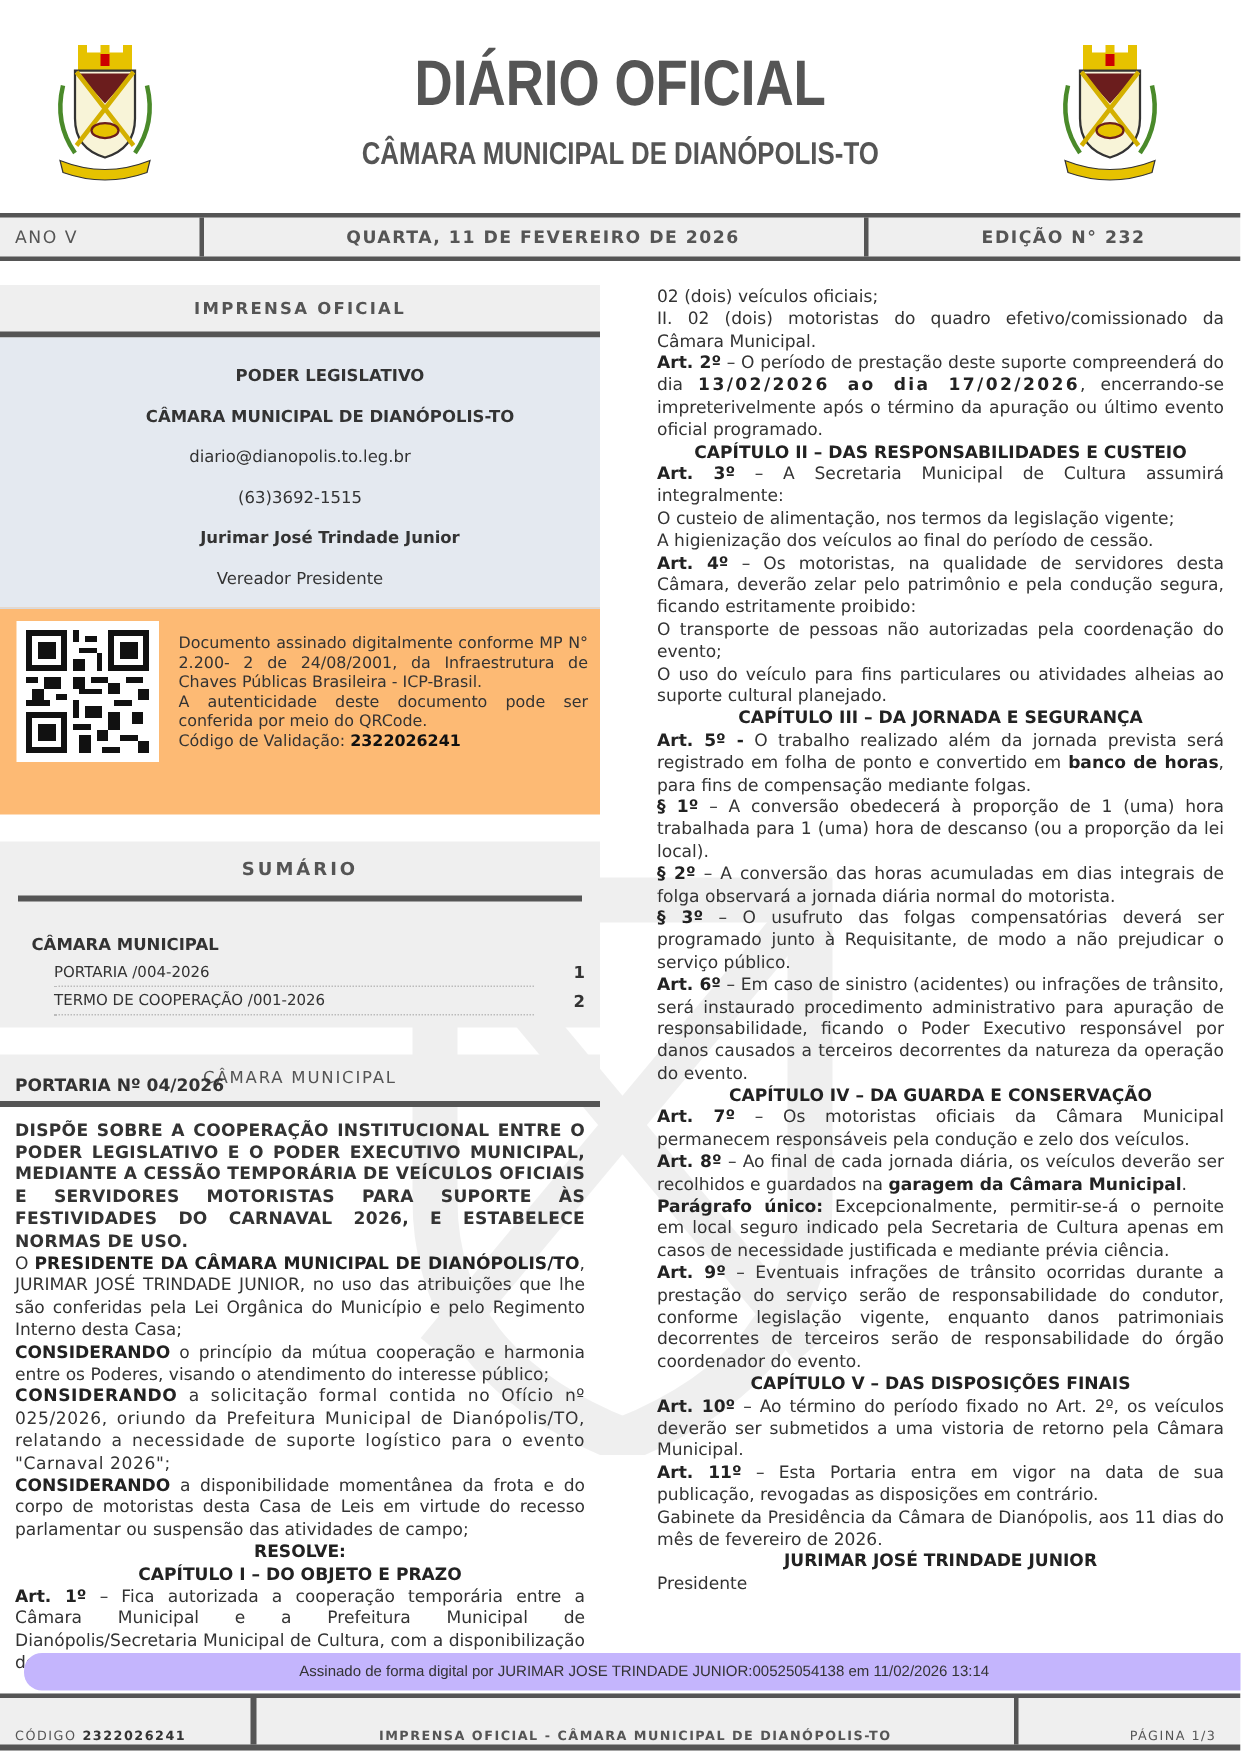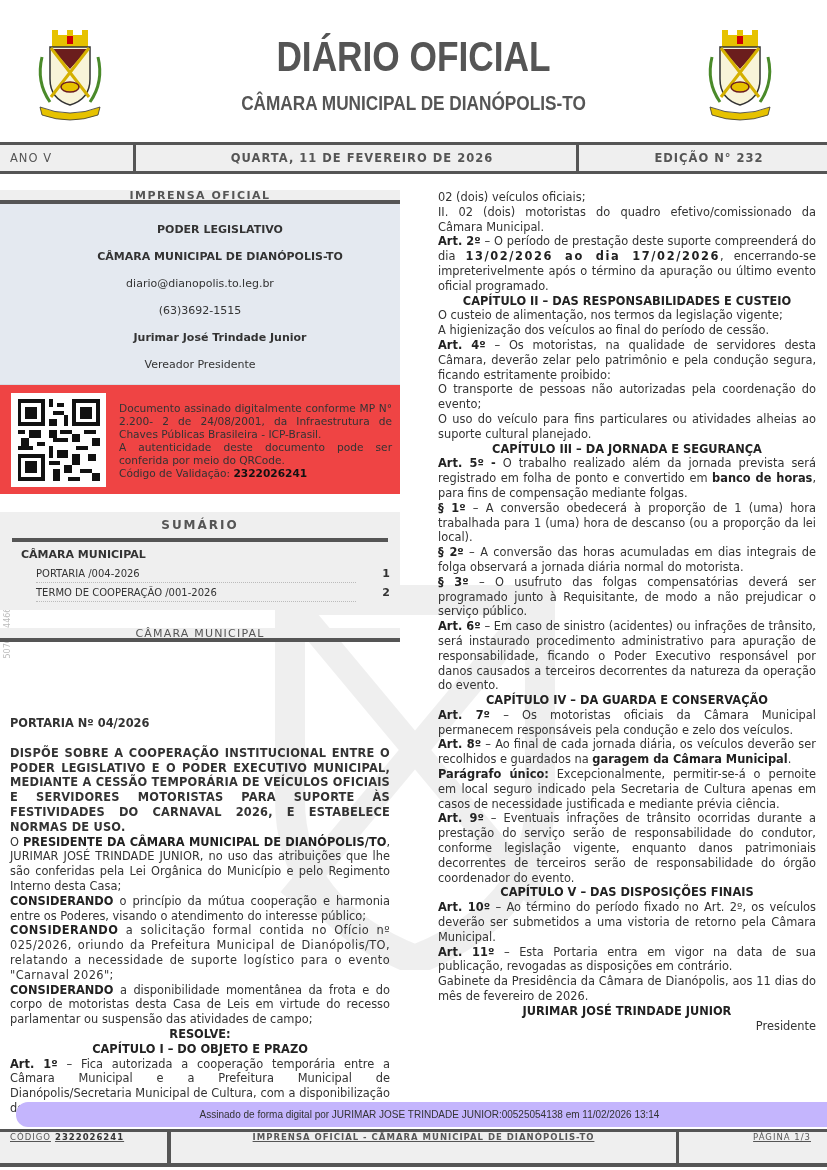--- a/index.html
+++ b/index.html
@@ -20,34 +20,34 @@
 
   .infobar { position: absolute; left: 0; top: 142px; width: 827px; height: 32px;
     border-top: 3px solid #555; border-bottom: 3px solid #555; background: #efefef; display: flex; gap: 12px; }
   .infobar .cell { height: 100%; display: flex; align-items: center; font-size: 11.5px; color: #555; letter-spacing: 1px; }
   .infobar .c1 { width: 136px; padding-left: 10px; border-right: 3px solid #555; }
   .infobar .c2 { width: 431px; justify-content: center; font-weight: bold; border-right: 3px solid #555; }
   .infobar .c3 { flex: 1; justify-content: center; font-weight: bold; }
 
   
   .leftcol { position: absolute; left: 0; top: 190px; width: 400px; }
-  .sec-head { height: 14px; background: #efefef; border-bottom: 4px solid #555;
+  .sec-head { height: 35px; background: #efefef; border-bottom: 4px solid #555;
     display: flex; align-items: center; justify-content: center; font-size: 11px; font-weight: bold; color: #555; letter-spacing: 1.5px; }
   .sec-head.light { font-weight: normal; letter-spacing: 1.2px; }
   .imprensa-body { background: #e4e9f0; padding: 12px 0 6px 0; text-align: center; font-size: 11px; color: #333; }
   .imprensa-body p { line-height: 27px; }
   .imprensa-body .b { font-weight: bold; padding-left: 40px; }
-  .qrbox { background: #ef4444; border-top: 1px solid #d5dae2; margin-top: 0; height: 110px; position: relative; }
+  .qrbox { background: #fdba74; border-top: 1px solid #d5dae2; margin-top: 0; height: 138px; position: relative; }
   .qr { position: absolute; left: 11px; top: 8px; width: 95px; height: 94px; background: #fff; padding: 6px; }
   .qr svg { width: 83px; height: 82px; display: block; }
   .qrtext { position: absolute; left: 119px; top: 17px; width: 273px; font-size: 10.6px; line-height: 13px; color: #333; text-align: justify; }
   .qrtext b { color: #111; }
 
   .sumario { margin-top: 18px; background: #efefef; padding-bottom: 8px; }
-  .sumario .sec-head { border-bottom-width: 4px; margin: 0 12px; background: transparent; height: 30px; font-size: 12px; letter-spacing: 2px; }
+  .sumario .sec-head { border-bottom-width: 4px; margin: 16px 12px; background: transparent; height: 40px; font-size: 12px; letter-spacing: 2px; }
   .sum-cat { font-size: 11px; font-weight: bold; color: #333; padding: 6px 0 0 21px; height: 22px; }
   .sum-row { display: flex; justify-content: space-between; margin: 0 10px 0 36px; height: 19px; align-items: center;
     font-size: 10px; color: #333; }
   .sum-row .lbl { flex: 1; border-bottom: 1px dotted #bbb; height: 19px; display: flex; align-items: center; margin-right: 26px; }
   .sum-row .pg { font-weight: bold; font-size: 11px; }
 
   .camara-head { margin-top: 18px; }
 
   .side-code { position: absolute; left: 1px; top: 560px; width: 10px; height: 100px; }
   .side-code span { position: absolute; left: -44px; top: 44px; transform: rotate(-90deg); font-size: 8px; color: #bbb; white-space: nowrap; width: 100px; }
@@ -62,21 +62,21 @@
   .rightbody { position: absolute; left: 438px; top: 190px; width: 378px; }
 
   
   .watermark { position: absolute; left: 250px; top: 540px; width: 330px; height: 430px; opacity: 0.06; }
 
   
   .signbar { position: absolute; left: 16px; top: 1102px; width: 827px; height: 25px; background: #c4b5fd;
     display: flex; align-items: center; justify-content: center; font-family: "Liberation Sans", sans-serif; font-size: 10px; color: #333; border-radius: 12px; }
   .footbar { position: absolute; left: 0; top: 1129px; width: 827px; height: 38px;
     border-top: 3px solid #555; border-bottom: 4px solid #555; background: #efefef; display: flex; }
-  .footbar .cell { height: 100%; display: flex; align-items: flex-start; font-size: 8.5px; color: #555; letter-spacing: 1px; text-decoration: underline; }
+  .footbar .cell { height: 100%; display: flex; align-items: flex-end; font-size: 8.5px; color: #555; letter-spacing: 1px; }
   .footbar .f1 { width: 171px; padding-left: 10px; border-right: 4px solid #555; }
   .footbar .f1 b { color: #333; margin-left: 4px; }
   .footbar .f2 { width: 508px; justify-content: center; font-weight: bold; border-right: 3px solid #555; }
   .footbar .f3 { flex: 1; justify-content: flex-end; padding-right: 16px; }
 </style>
 </head>
 <body>
 
 <div class="masthead">
   <svg class="crest left" viewBox="0 0 80 96">
@@ -213,20 +213,21 @@
   <p class="center">RESOLVE:</p>
   <p class="center">CAPÍTULO I – DO OBJETO E PRAZO</p>
   <p><b>Art. 1º</b><span> – Fica autorizada a cooperação temporária entre a Câmara Municipal e a Prefeitura Municipal de Dianópolis/Secretaria Municipal de Cultura, com a disponibilização de:</span></p>
 </div>
 
 <div class="body-text rightbody">
   <p>02 (dois) veículos oficiais;</p>
   <p>II. 02 (dois) motoristas do quadro efetivo/comissionado da Câmara Municipal.</p>
   <p><b>Art. 2º</b><span> – O período de prestação deste suporte compreenderá do dia </span><b style="letter-spacing:1.6px">13/02/2026 ao dia 17/02/2026</b><span>, encerrando-se impreterivelmente após o término da apuração ou último evento oficial programado.</span></p>
   <p class="center">CAPÍTULO II – DAS RESPONSABILIDADES E CUSTEIO</p>
+  <p><b>Art. 3º</b><span> – A Secretaria Municipal de Cultura assumirá integralmente:</span></p>
   <p>O custeio de alimentação, nos termos da legislação vigente;</p>
   <p>A higienização dos veículos ao final do período de cessão.</p>
   <p><b>Art. 4º</b><span> – Os motoristas, na qualidade de servidores desta Câmara, deverão zelar pelo patrimônio e pela condução segura, ficando estritamente  proibido:</span></p>
   <p>O transporte de pessoas não autorizadas pela coordenação do evento;</p>
   <p>O uso do veículo para fins particulares ou atividades alheias ao suporte cultural planejado.</p>
   <p class="center">CAPÍTULO III – DA JORNADA E SEGURANÇA</p>
   <p><b>Art. 5º -</b><span> O trabalho realizado além da jornada prevista será registrado em folha de ponto e convertido em </span><b>banco de horas</b><span>, para fins de compensação mediante folgas.</span></p>
   <p><b>§ 1º</b><span> – A conversão obedecerá à proporção de 1 (uma) hora trabalhada para 1 (uma) hora de descanso (ou a proporção da lei local).</span></p>
   <p><b>§ 2º</b><span> – A conversão das horas acumuladas em dias integrais de folga observará a jornada diária normal do motorista.</span></p>
   <p><b>§ 3º</b><span> – O usufruto das folgas compensatórias deverá ser programado junto à Requisitante, de modo a não prejudicar o serviço público.</span></p>
@@ -234,21 +235,21 @@
   <p class="center">CAPÍTULO IV – DA GUARDA E CONSERVAÇÃO</p>
   <p><b>Art. 7º</b><span> – Os motoristas oficiais da Câmara Municipal permanecem responsáveis pela condução e zelo dos veículos.</span></p>
   <p><b>Art. 8º</b><span> – Ao final de cada jornada diária, os veículos deverão ser recolhidos e guardados na </span><b>garagem da Câmara Municipal</b><span>.</span></p>
   <p><b>Parágrafo único:</b><span> Excepcionalmente, permitir-se-á o pernoite em local seguro indicado pela Secretaria de Cultura apenas em casos de necessidade justificada e mediante prévia ciência.</span></p>
   <p><b>Art. 9º</b><span> – Eventuais infrações de trânsito ocorridas durante a prestação do serviço serão de responsabilidade do condutor, conforme legislação vigente, enquanto danos patrimoniais decorrentes de terceiros serão de responsabilidade do órgão coordenador do evento.</span></p>
   <p class="center">CAPÍTULO V – DAS DISPOSIÇÕES FINAIS</p>
   <p><b>Art. 10º</b><span> – Ao término do período fixado no Art. 2º, os veículos deverão ser submetidos a uma vistoria de retorno pela Câmara Municipal.</span></p>
   <p><b>Art. 11º</b><span> – Esta Portaria entra em vigor na data de sua publicação, revogadas as disposições em contrário.</span></p>
   <p>Gabinete da Presidência da Câmara de Dianópolis, aos 11 dias do mês de fevereiro de 2026.</p>
   <p class="center">JURIMAR JOSÉ TRINDADE JUNIOR</p>
-  <p style="text-align:right">Presidente</p>
+  <p style="text-align:left">Presidente</p>
 </div>
 
 <div class="signbar">Assinado de forma digital por JURIMAR JOSE TRINDADE JUNIOR:00525054138 em 11/02/2026 13:14</div>
 <div class="footbar">
   <div class="cell f1">
     <span>CÓDIGO</span>
       <b>2322026241</b>
   </div>
   <div class="cell f2">IMPRENSA OFICIAL - CÂMARA MUNICIPAL DE DIANÓPOLIS-TO</div>
   <div class="cell f3">PÁGINA 1/3</div>

